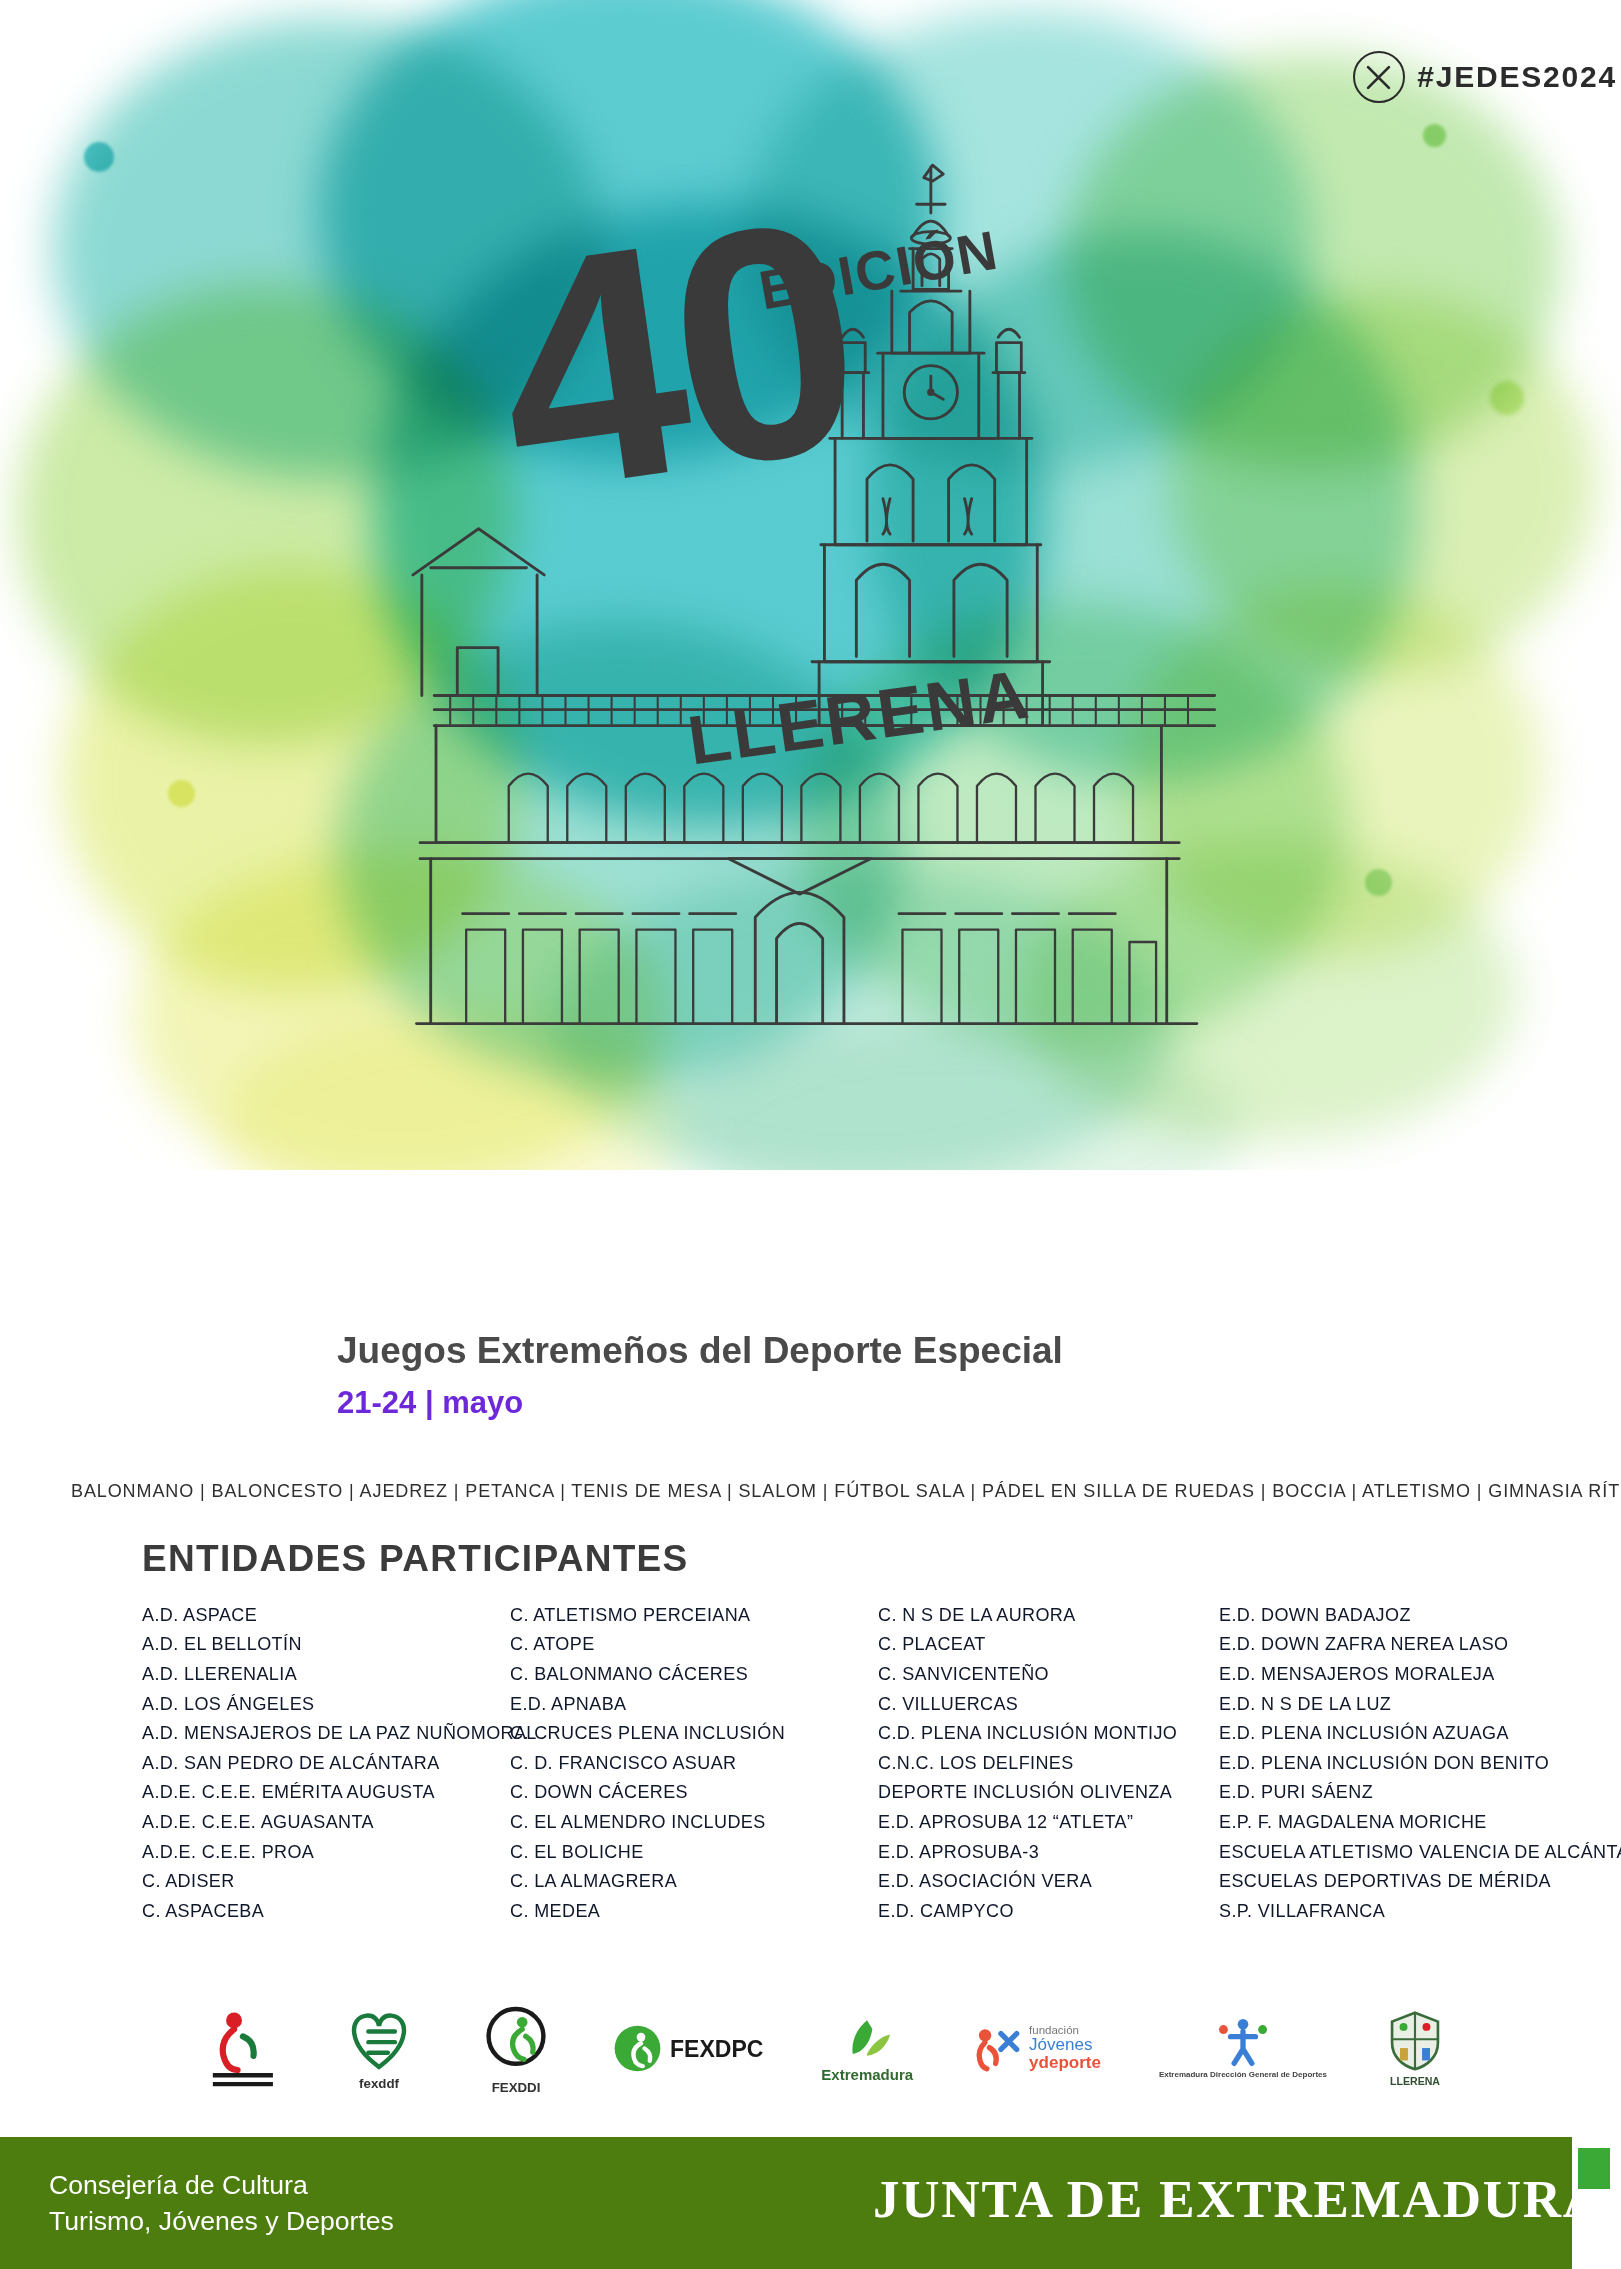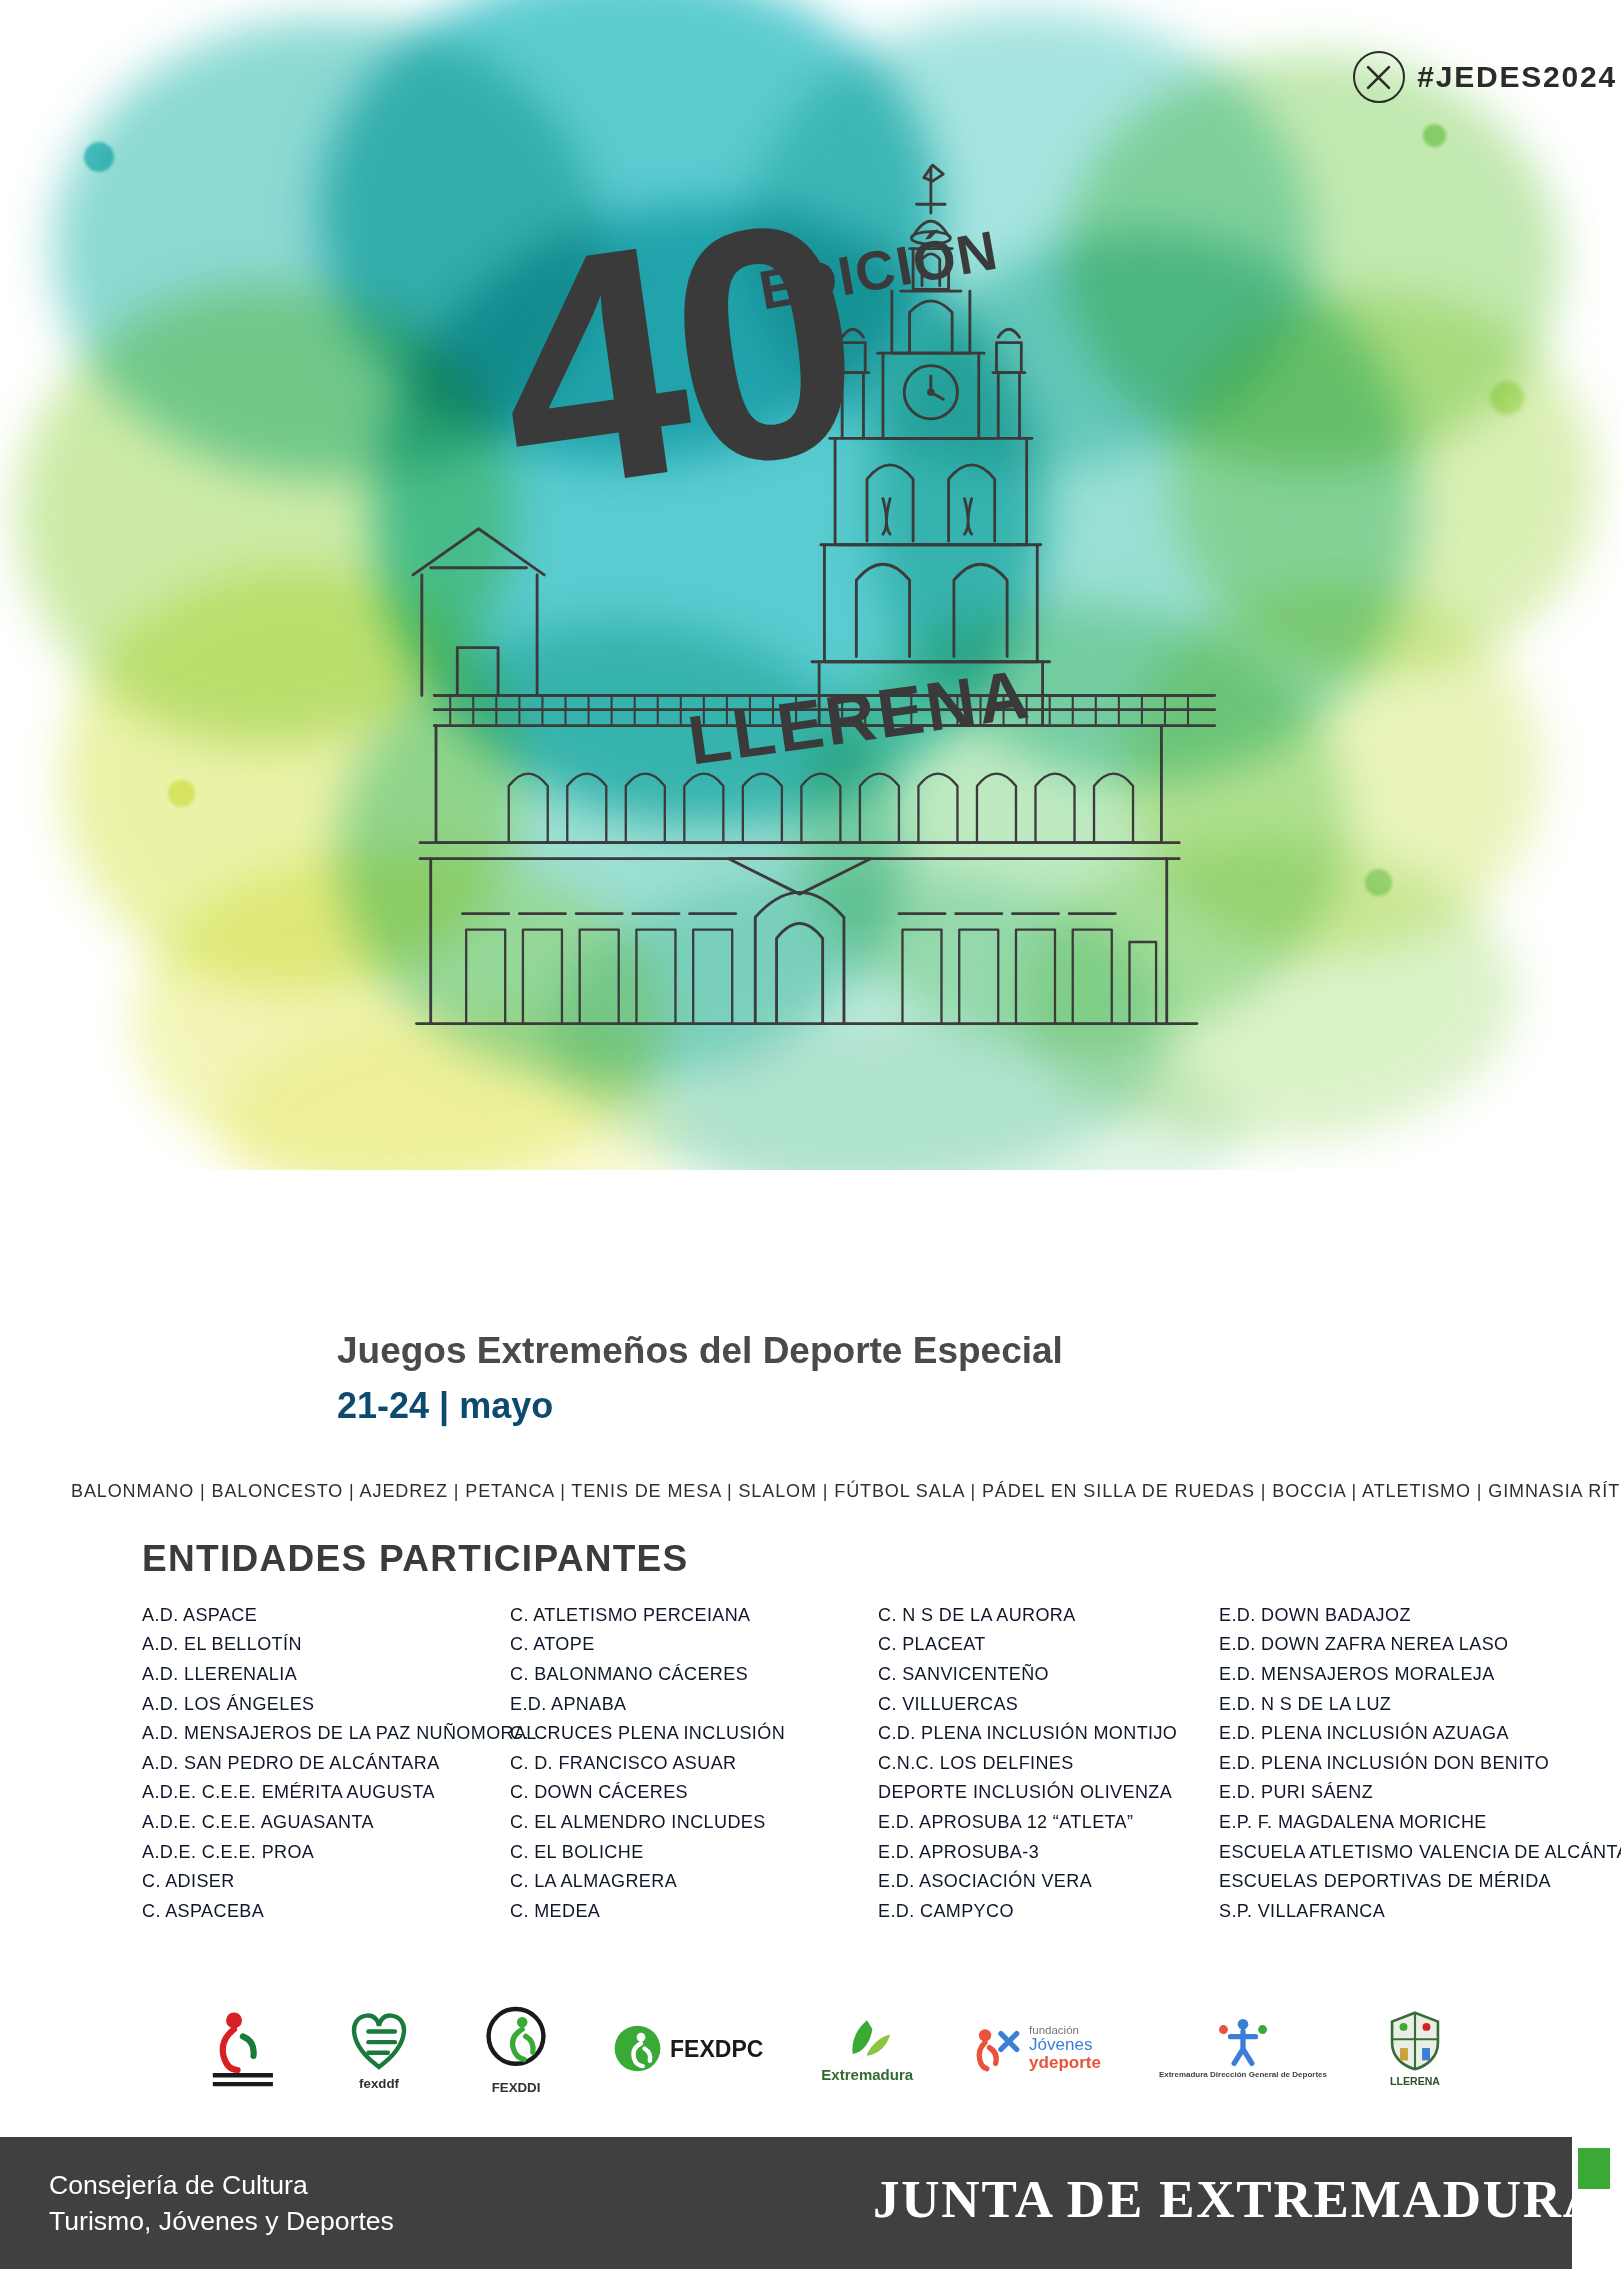--- a/index.html
+++ b/index.html
@@ -84,21 +84,21 @@
     letter-spacing:-3.5px;
     z-index:30;
   }
   .subtitle{
     position:absolute;left:337px;top:1330px;
     font-size:37px;color:#4a4a4a;font-weight:bold;
     z-index:30;
   }
   .dates{
     position:absolute;left:337px;top:1385px;
-    font-size:36px;color:#0c4a6e;font-weight:bold;
+    font-size:31px;color:#6d28d9;font-weight:bold;
     z-index:30;
   }
 
   
   .sports{
     position:absolute;left:71px;top:1481px;width:1490px;
     text-align:center;
     font-size:18px;letter-spacing:0.9px;color:#2f2f2f;
     z-index:30;
     white-space:nowrap;
@@ -126,21 +126,21 @@
     position:absolute;left:204px;top:1995px;width:1241px;height:106px;
     display:flex;align-items:center;justify-content:space-between;
     z-index:30;
   }
   .logo{display:flex;flex-direction:column;align-items:center;justify-content:center;}
   .logo-cap{font-size:13.3px;color:#333;font-weight:bold;margin-top:2.7px;}
 
   
   .bottombar{
     position:absolute;left:0;bottom:0;width:1622px;height:133px;
-    background:#404040;z-index:50;
+    background:#4d7c0f;z-index:50;
     display:flex;align-items:center;
   }
   .bottombar .green{
     position:absolute;right:0;top:0;width:50px;height:133px;background:#ffffff;
   }
   .green-sq{position:absolute;right:12.4px;top:10.6px;width:32px;height:41px;background:#3aa935;}
   .consejeria{
     color:#fff;font-size:26.6px;line-height:1.35;margin-left:49px;
   }
   .junta{

